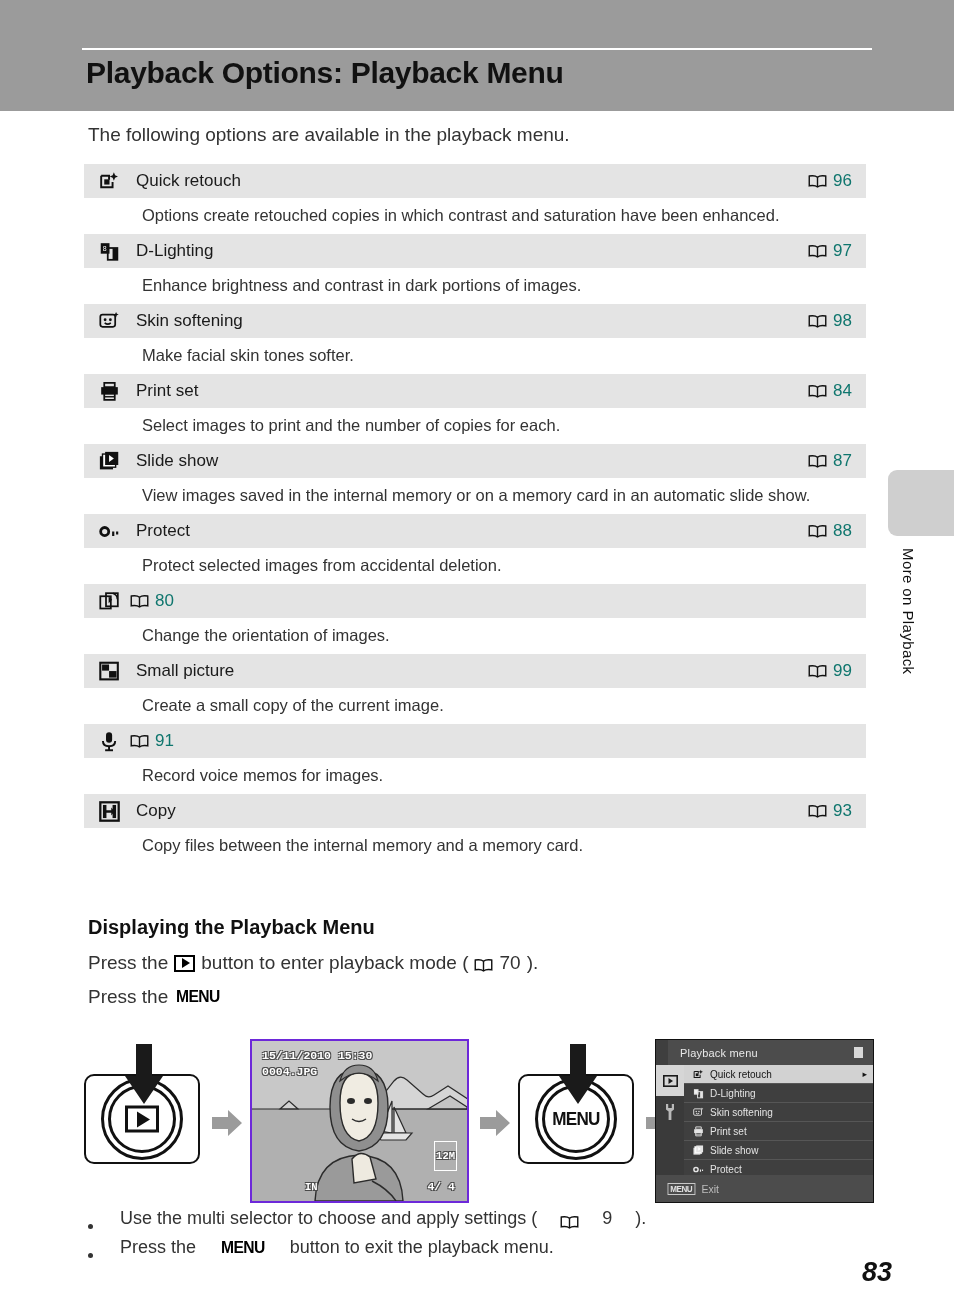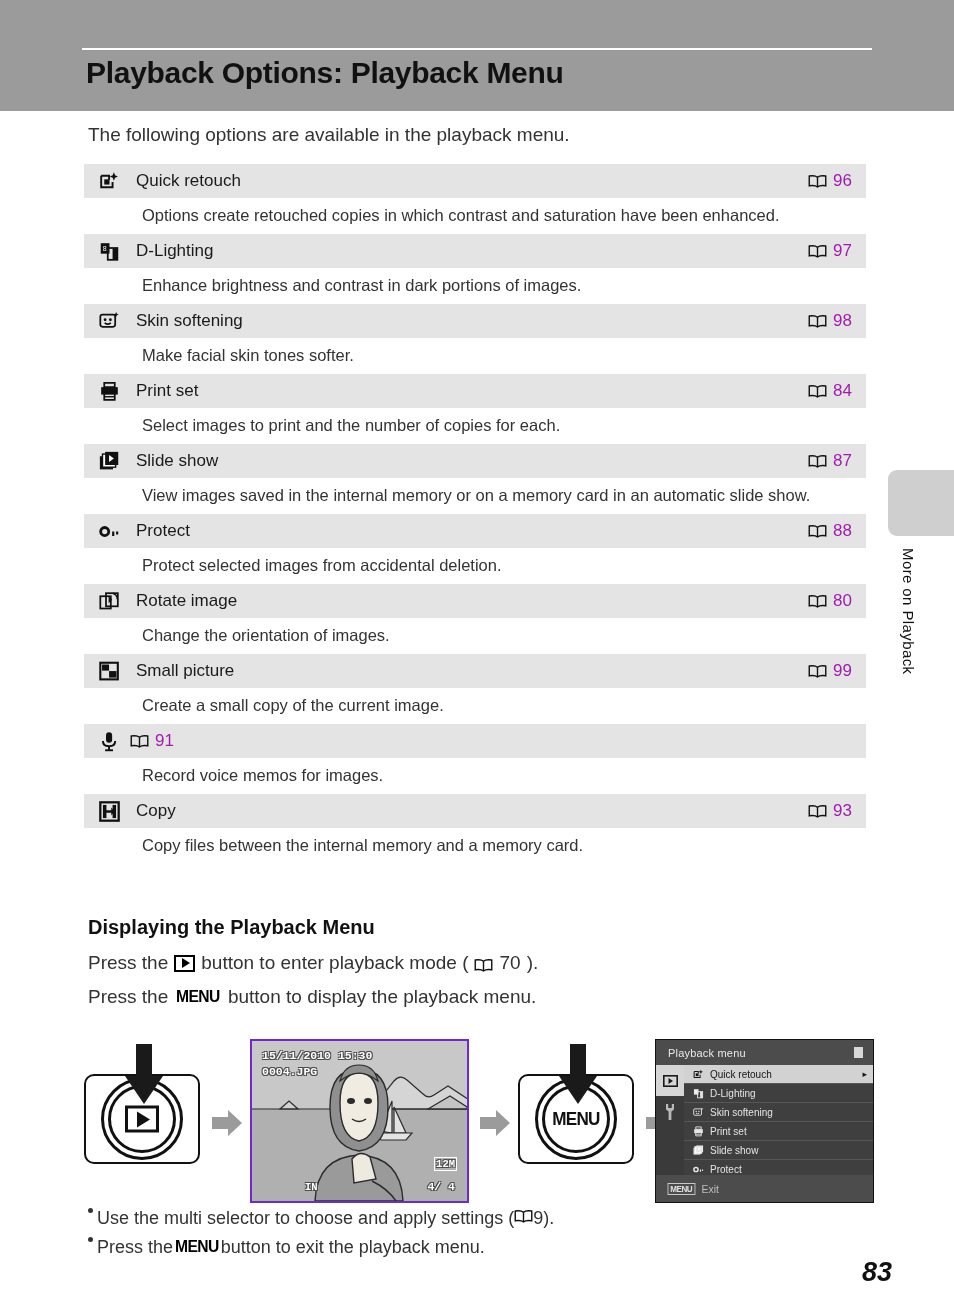--- a/index.html
+++ b/index.html
@@ -78,21 +78,21 @@
     color: #1a1a1a;
     padding-left: 6px;
   }
   .opt-ref {
     flex: 0 0 auto;
     display: flex;
     align-items: center;
     gap: 6px;
     padding-right: 14px;
     font-size: 17px;
-    color: #a21caf;
+    color: #0f766e;
   }
   .opt-desc {
     background: #ffffff;
     font-size: 16.5px;
     color: #333333;
     line-height: 23px;
     padding: 6px 14px 7px 58px;
     box-sizing: border-box;
   }
 
@@ -221,37 +221,37 @@
     position:absolute;
     font-family: "Liberation Mono", monospace;
     font-weight: bold;
     color: #ffffff;
     text-shadow: 1px 1px 0 #4a4a4a, -1px -1px 0 #4a4a4a, 1px -1px 0 #4a4a4a, -1px 1px 0 #4a4a4a;
     letter-spacing: 0px;
     white-space: nowrap;
   }
   .osd-date { left: 10px; top: 8px;  font-size: 11.5px; }
   .osd-file { left: 10px; top: 24px; font-size: 11.5px; }
-  .osd-size { right: 10px; bottom: 30px; font-size: 10.5px; border: 1.5px solid #fff; padding: 0 1px; }
+  .osd-size { right: 10px; bottom: 30px; font-size: 10.5px; border: 1.5px solid #fff; padding: 8px 1px; }
   .osd-in   { left: 10px; bottom: 8px; font-size: 10.5px; margin-left: 43px; }
   .osd-cnt  { right: 12px; bottom: 8px; font-size: 11.5px; }
 
   
   .menu-screen {
     position: absolute;
     width: 219px; height: 164px;
     background: #3f3f3f;
     border: 1px solid #111;
     box-sizing: border-box;
     font-size: 9.5px;
     color: #e9e9e9;
     overflow: hidden;
   }
   .ms-title {
-    position: absolute; left: 0; top: 0;
+    position: absolute; left: 12px; top: 0;
     width: 100%; height: 25px;
     background: #4c4c4c;
     display: flex; align-items: center;
     padding-left: 12px;
     box-sizing: border-box;
     font-size: 11px;
     letter-spacing: 0.2px;
   }
   .ms-batt {
     position: absolute; right: 10px; top: 7px;
@@ -309,22 +309,22 @@
   .ms-exit { font-size: 10.5px; color: #bdbdbd; }
 
   
   .bullets {
     position: absolute;
     left: 88px; top: 1208px;
     width: 760px;
   }
   .bullet {
     display: flex;
-    align-items: flex-start;
-    gap: 0;
+    align-items: flex-end;
+    gap: 23px;
     font-size: 18px;
     color: #333333;
     margin-bottom: 8px;
     white-space: nowrap;
   }
   .bullet .dot {
     width: 5px; height: 5px;
     border-radius: 50%;
     background: #333;
     flex: 0 0 5px;
@@ -487,21 +487,20 @@
     <div class="opt-desc">Protect selected images from accidental deletion.</div>
     <div class="opt-row">
       <span class="opt-icon">
         <svg width="21" height="21" viewBox="0 0 24 24">
           <rect x="1.5" y="6" width="12" height="14" fill="none" stroke="#111" stroke-width="2"></rect>
           <rect x="8" y="2.5" width="13.5" height="15" fill="none" stroke="#111" stroke-width="2"></rect>
           <path d="M11 6l4 4-4 4z" fill="#111"></path>
           <path d="M16 2.5q5 2 5 7" fill="none" stroke="#111" stroke-width="1.8"></path>
         </svg>
       </span>
-      <span class="opt-label">Rotate image</span>
       <span class="opt-ref">
         <span class="book-ico"><svg viewBox="0 0 20 16" width="19" height="15">
             <path d="M10 3.4C8.2 1.9 5 1.6 1.2 2.2v10.4C5 12 8.2 12.3 10 13.8 11.8 12.3 15 12 18.8 12.6V2.2C15 1.6 11.8 1.9 10 3.4z" fill="none" stroke="#111" stroke-width="1.5"></path>
             <line x1="10" y1="3.4" x2="10" y2="13.8" stroke="#111" stroke-width="1.5"></line>
           </svg></span>
         <span>80</span>
       </span>
     </div>
     <div class="opt-desc">Change the orientation of images.</div>
     <div class="opt-row">
@@ -573,21 +572,20 @@
       <line x1="10" y1="3.4" x2="10" y2="13.8" stroke="#111" stroke-width="1.5"></line>
     </svg>
   </span>
   <span>70</span>
   <span>).</span>
 </div>
 
 <div class="instr l2">
   <span>Press the</span>
   <span class="menu-word">MENU</span>
-  <span>button to display the playback menu.</span>
 </div>
 
 <div class="figure">
 
   <div class="cam-button-box" style="left:0px; top:40px;">
     <div class="cam-outer-ring"></div>
     <div class="cam-inner-ring"></div>
     <div class="cam-play-sq"></div>
   </div>
   <svg class="down-arrow" style="left:40px; top:10px;" width="40" height="62" viewBox="0 0 40 62">

